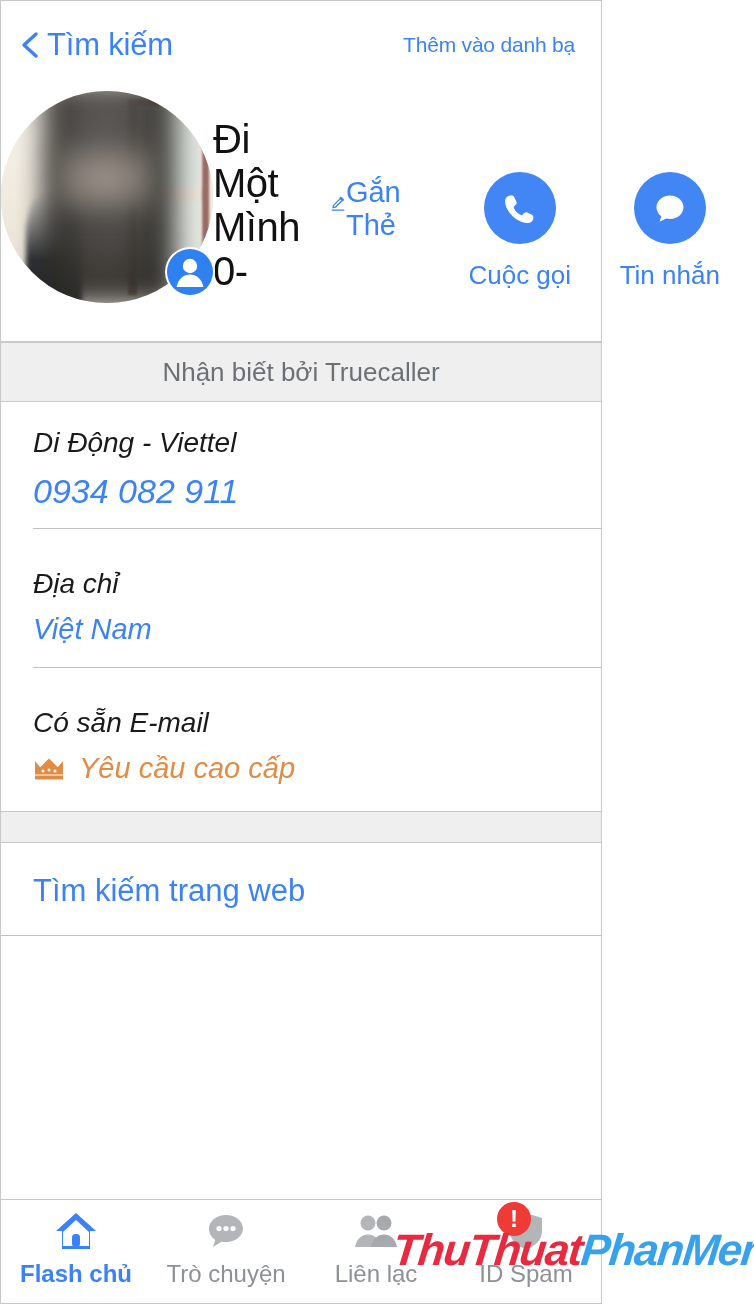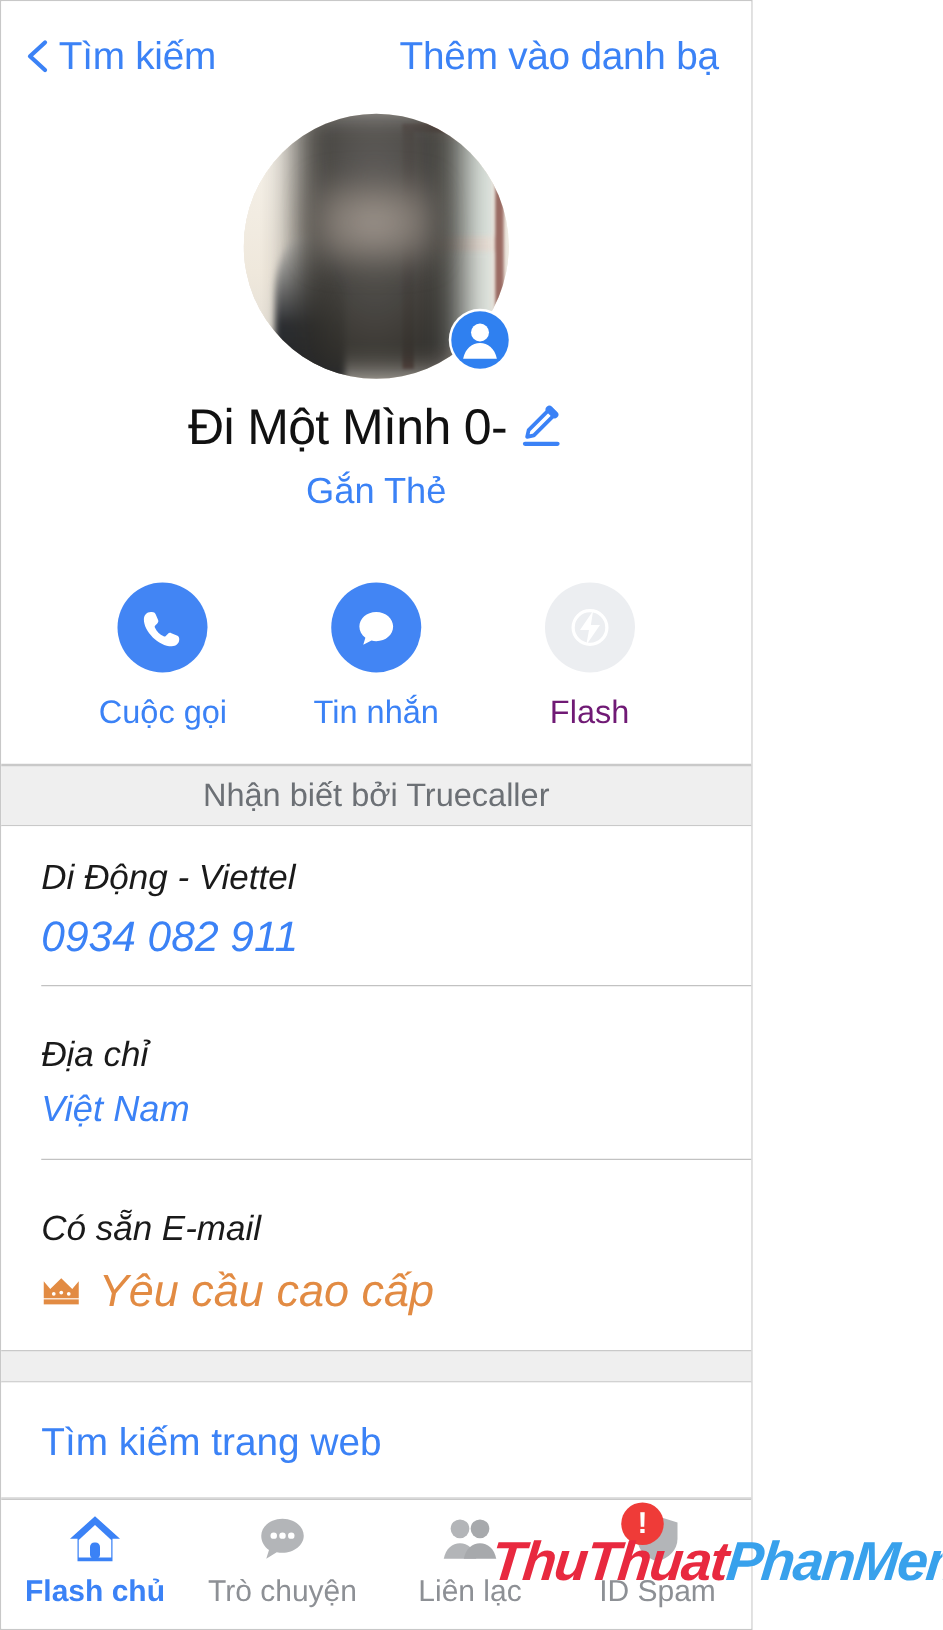--- a/index.html
+++ b/index.html
@@ -37,31 +37,31 @@
   .chev {
     width: 26px; height: 30px;
     display: block;
   }
   .nav-back-label {
     font-size: 31px;
     color: #3b82f6;
     letter-spacing: -0.2px;
   }
   .nav-action {
-    font-size: 31px;
+    font-size: 21px;
     color: #3b82f6;
     cursor: pointer;
     letter-spacing: -0.2px;
   }
 
   
   .profile {
     background: #ffffff;
     display: flex;
-    flex-direction: column;
+    flex-direction: row;
     align-items: center;
     padding-top: 2px;
     padding-bottom: 26px;
     border-bottom: 1px solid #c9c9c9;
   }
   .avatar-wrap {
     position: relative;
     width: 212px; height: 212px;
     margin-bottom: 12px;
   }
@@ -223,21 +223,21 @@
   }
   .info-value.small { font-size: 29px; }
   .premium-row {
     display: flex;
     align-items: center;
     gap: 14px;
     margin-top: 10px;
     cursor: pointer;
   }
   .premium-text {
-    font-size: 36px;
+    font-size: 29px;
     color: #e28b43;
   }
 
   .weblink-row {
     padding: 30px 32px 26px 32px;
     border-bottom: 1px solid #c2c2c2;
     background: #ffffff;
   }
   .weblink {
     font-size: 31px;

